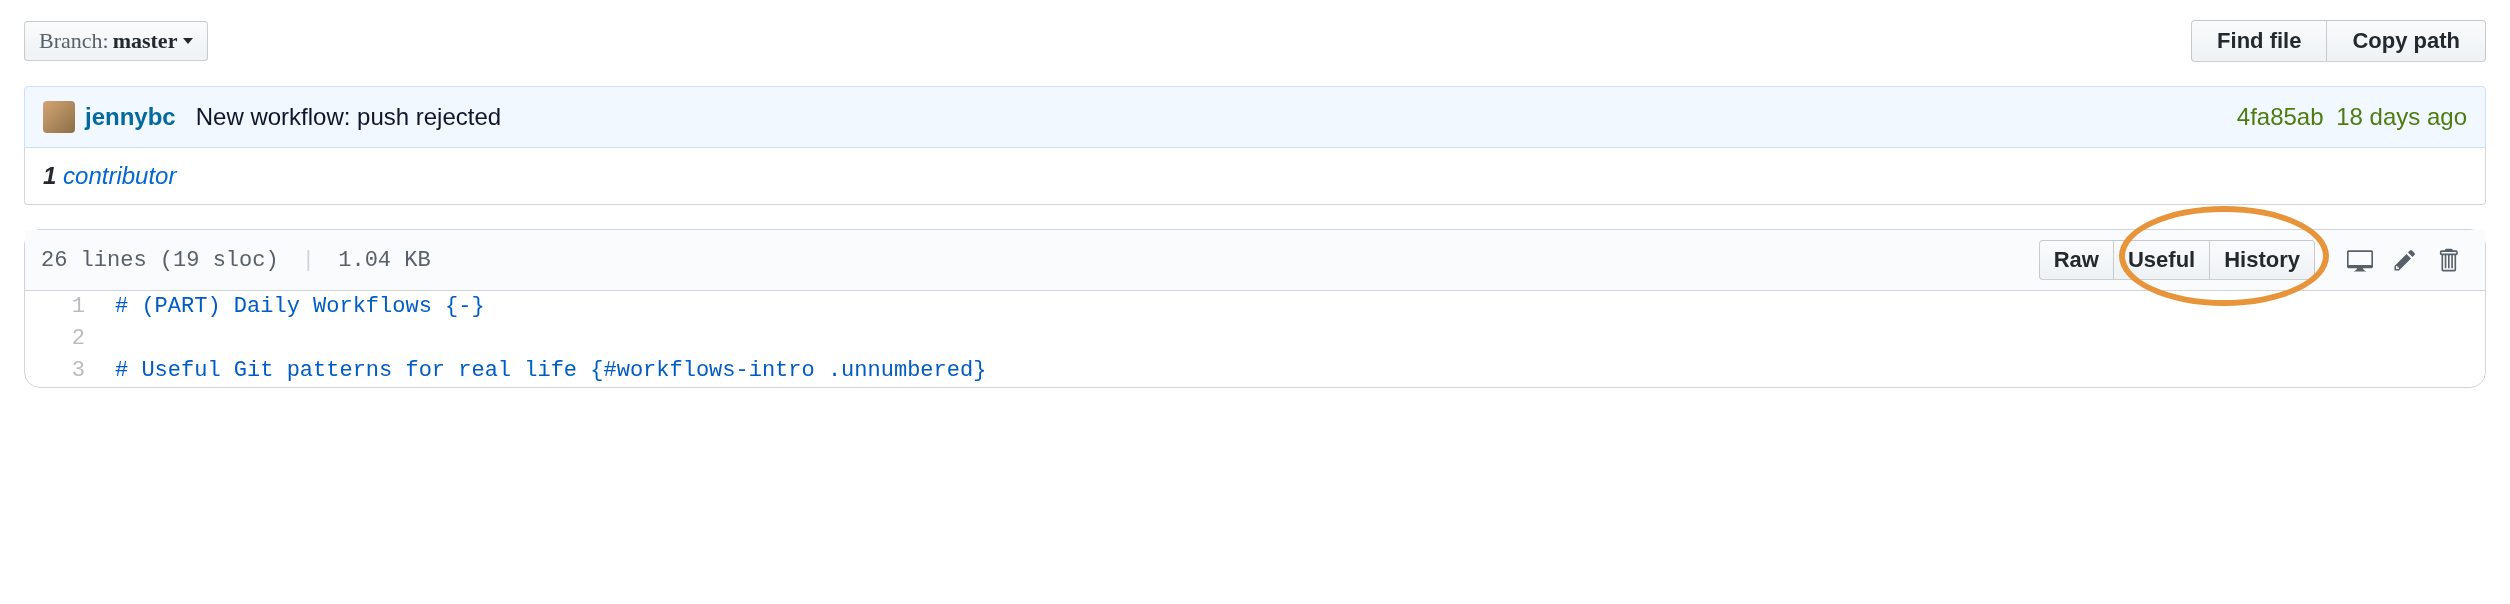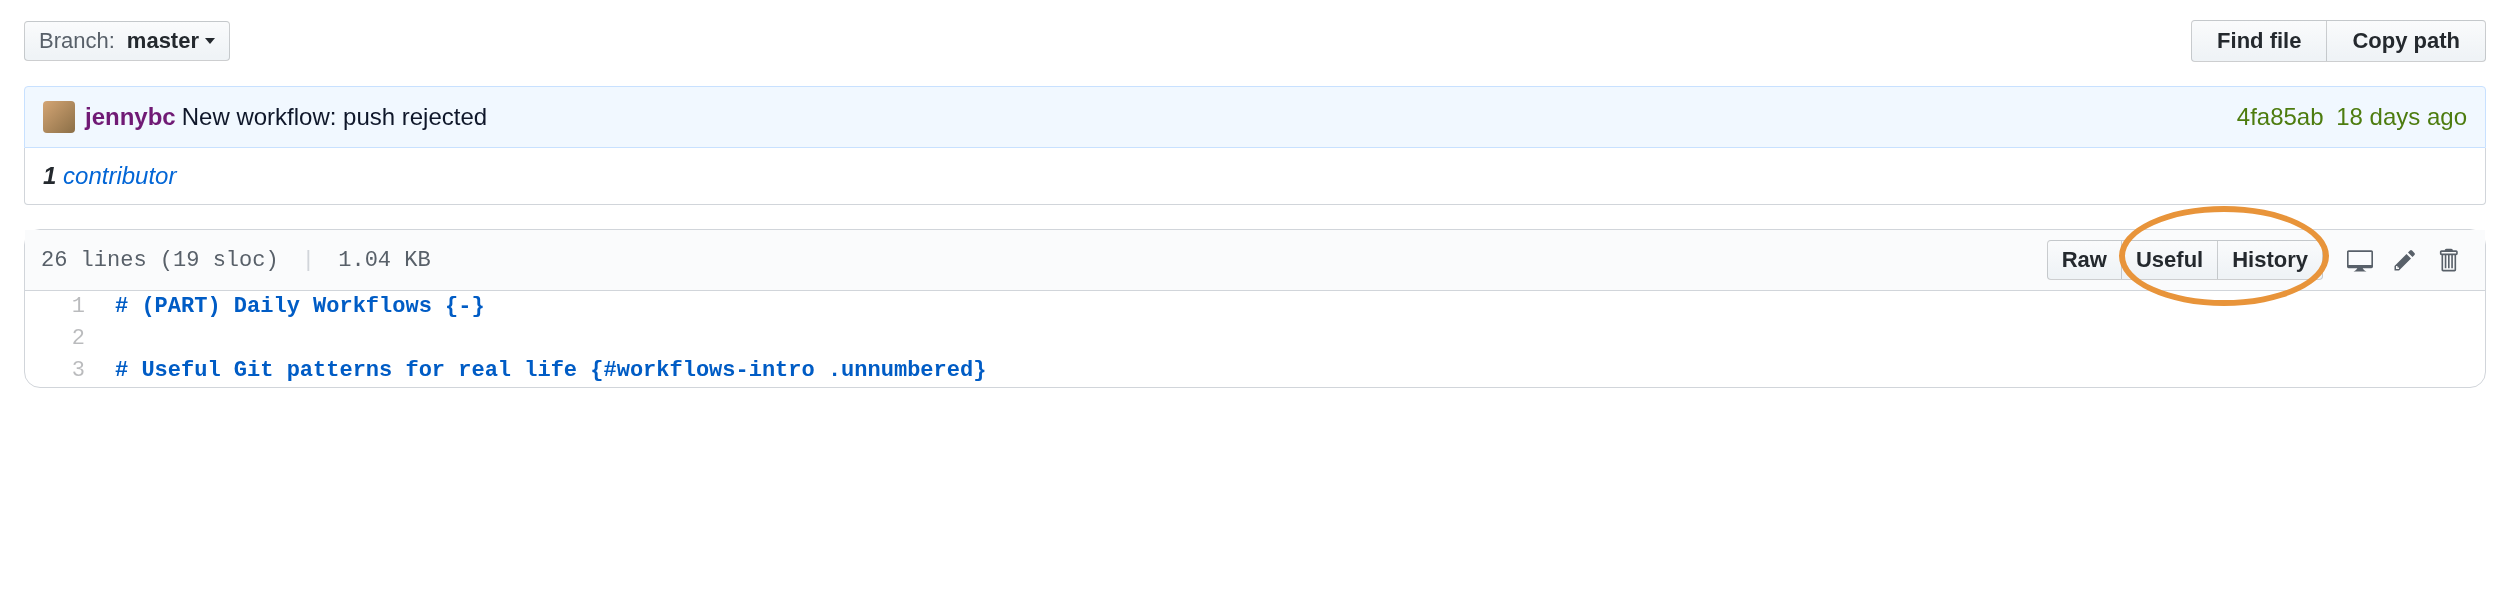--- a/index.html
+++ b/index.html
@@ -19,23 +19,24 @@
       display: inline-flex;
       align-items: center;
       padding: 6px 14px;
       font-size: 22px;
       background: linear-gradient(-180deg, #fafbfc, #eff3f6 90%);
       border: 1px solid rgba(27,31,35,0.2);
       border-radius: 4px;
       cursor: pointer;
       font-weight: 400;
       color: #24292e;
+      font-family: Liberation Serif, serif;
     }
     .branch-btn .branch-label { color: #586069; }
-    .branch-btn .branch-name { font-weight: 600; margin-left: 12px; }
+    .branch-btn .branch-name { font-weight: 600; margin-left: 4px; }
     .caret-down {
       display: inline-block;
       margin-left: 6px;
       width: 0; height: 0;
       border-left: 5px solid transparent;
       border-right: 5px solid transparent;
       border-top: 6px solid #24292e;
     }
     .breadcrumb {
       margin-left: 20px;
@@ -68,21 +69,21 @@
       display: flex;
       align-items: center;
       font-size: 24px;
     }
     .avatar {
       width: 32px; height: 32px;
       border-radius: 4px;
       background: linear-gradient(135deg, #d4a574, #8b6f47);
       margin-right: 10px;
     }
-    .commit-author { font-weight: 600; color: #701a75; margin-right: 6px; }
+    .commit-author { font-weight: 600; color: #0369a1; margin-right: 20px; }
     .commit-msg { color: #0f172a; text-align: right; }
     .commit-meta { color: #4d7c0f; font-size: 24px; }
     .commit-sha { margin-right: 6px; }
     .contrib-row {
       border: 1px solid #d1d5da;
       border-top: none;
       padding: 14px 18px;
       font-size: 24px;
       margin-bottom: 24px;
       border-radius: 0 0 4px 4px;
@@ -104,21 +105,21 @@
       font-size: 22px;
       color: #586069;
       position: relative;
     }
     .file-info .divider { color: #d1d5da; margin: 0 10px; }
     .file-actions {
       display: flex;
       align-items: center;
       font-family: -apple-system, BlinkMacSystemFont, "Segoe UI", Helvetica, Arial, sans-serif;
     }
-    .action-btn-group { display: flex; margin-right: 14px; }
+    .action-btn-group { display: flex; margin-right: 22px; }
     .action-btn {
       padding: 6px 14px;
       font-size: 22px;
       font-weight: 600;
       background: linear-gradient(-180deg, #fafbfc, #eff3f6 90%);
       border: 1px solid rgba(27,31,35,0.2);
       cursor: pointer;
       color: #24292e;
     }
     .action-btn-group .action-btn:first-child { border-radius: 4px 0 0 4px; }
@@ -155,21 +156,21 @@
       padding-right: 18px;
       color: rgba(27,31,35,0.3);
       user-select: none;
       line-height: 32px;
     }
     .line-content {
       padding-left: 12px;
       line-height: 32px;
       white-space: pre;
     }
-    .md-header { font-weight: 700; color: #005cc5; }
+    .md-header { font-weight: 400; color: #005cc5; }
   </style>
 </head>
 <body>
 
 <div class="top-row">
   <button class="branch-btn">
     <span class="branch-label">Branch:</span>
     <span class="branch-name">master</span>
     <span class="caret-down"></span>
   </button>

